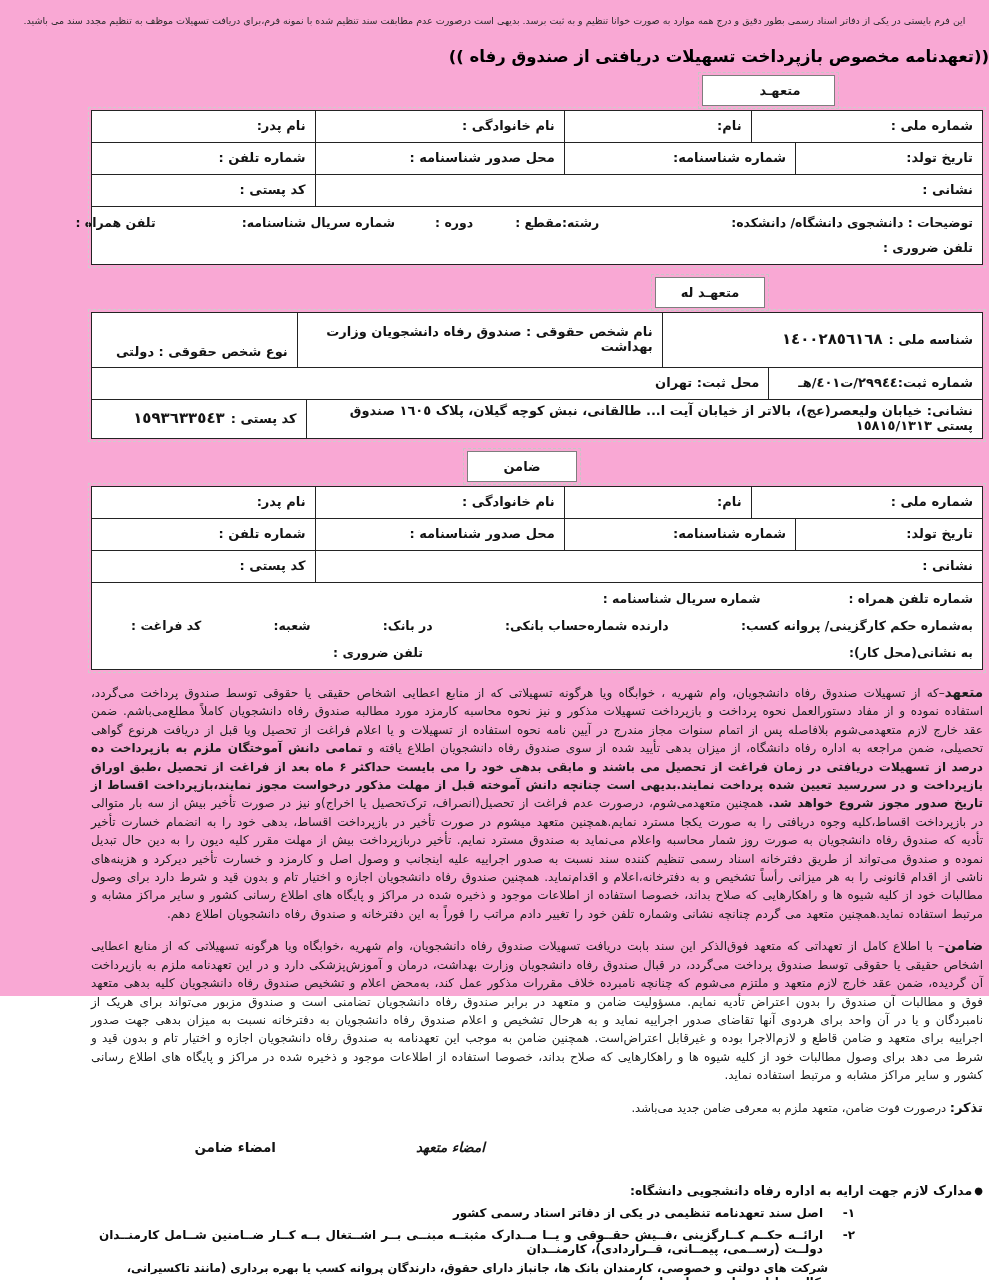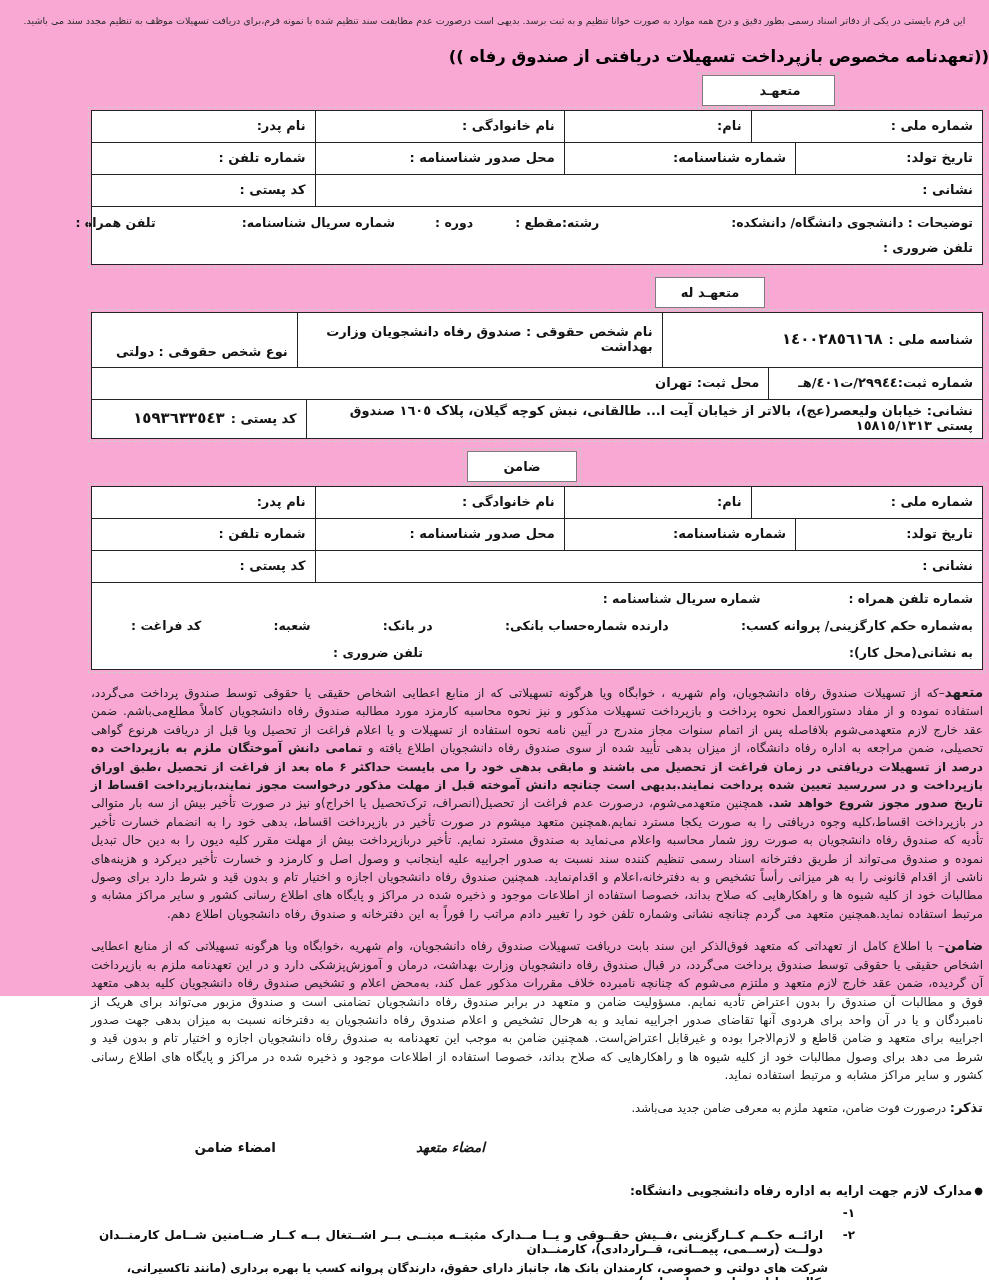--- a/index.html
+++ b/index.html
@@ -181,20 +181,21 @@
       <span class="sign-guarantor">امضاء ضامن</span>
     </div>
 
     <div class="footer">
       <div class="f-head">
         <span class="f-bullet">●</span>
         <span>مدارک لازم جهت ارایه به اداره رفاه دانشجویی دانشگاه:</span>
       </div>
       <div class="f-item">
         <span class="f-num">۱-</span>
+        <span>اصل سند تعهدنامه تنظیمی در یکی از دفاتر اسناد رسمی کشور</span>
       </div>
       <div class="f-item">
         <span class="f-num">۲-</span>
         <span class="f-just">ارائــه حکــم کــارگزینی ،فــیش حقــوقی و یــا مــدارک مثبتــه مبنــی بــر اشــتغال بــه کــار ضــامنین شــامل کارمنــدان دولــت (رســمی، پیمــانی، قــراردادی)، کارمنــدان</span>
       </div>
       <div class="f-cont">شرکت های دولتی و خصوصی، کارمندان بانک ها، جانباز دارای حقوق، دارندگان پروانه کسب یا بهره برداری (مانند تاکسیرانی، وکالت، طبابت، تاسیس داروخانه )</div>
 
     </div>
 
   </div>

